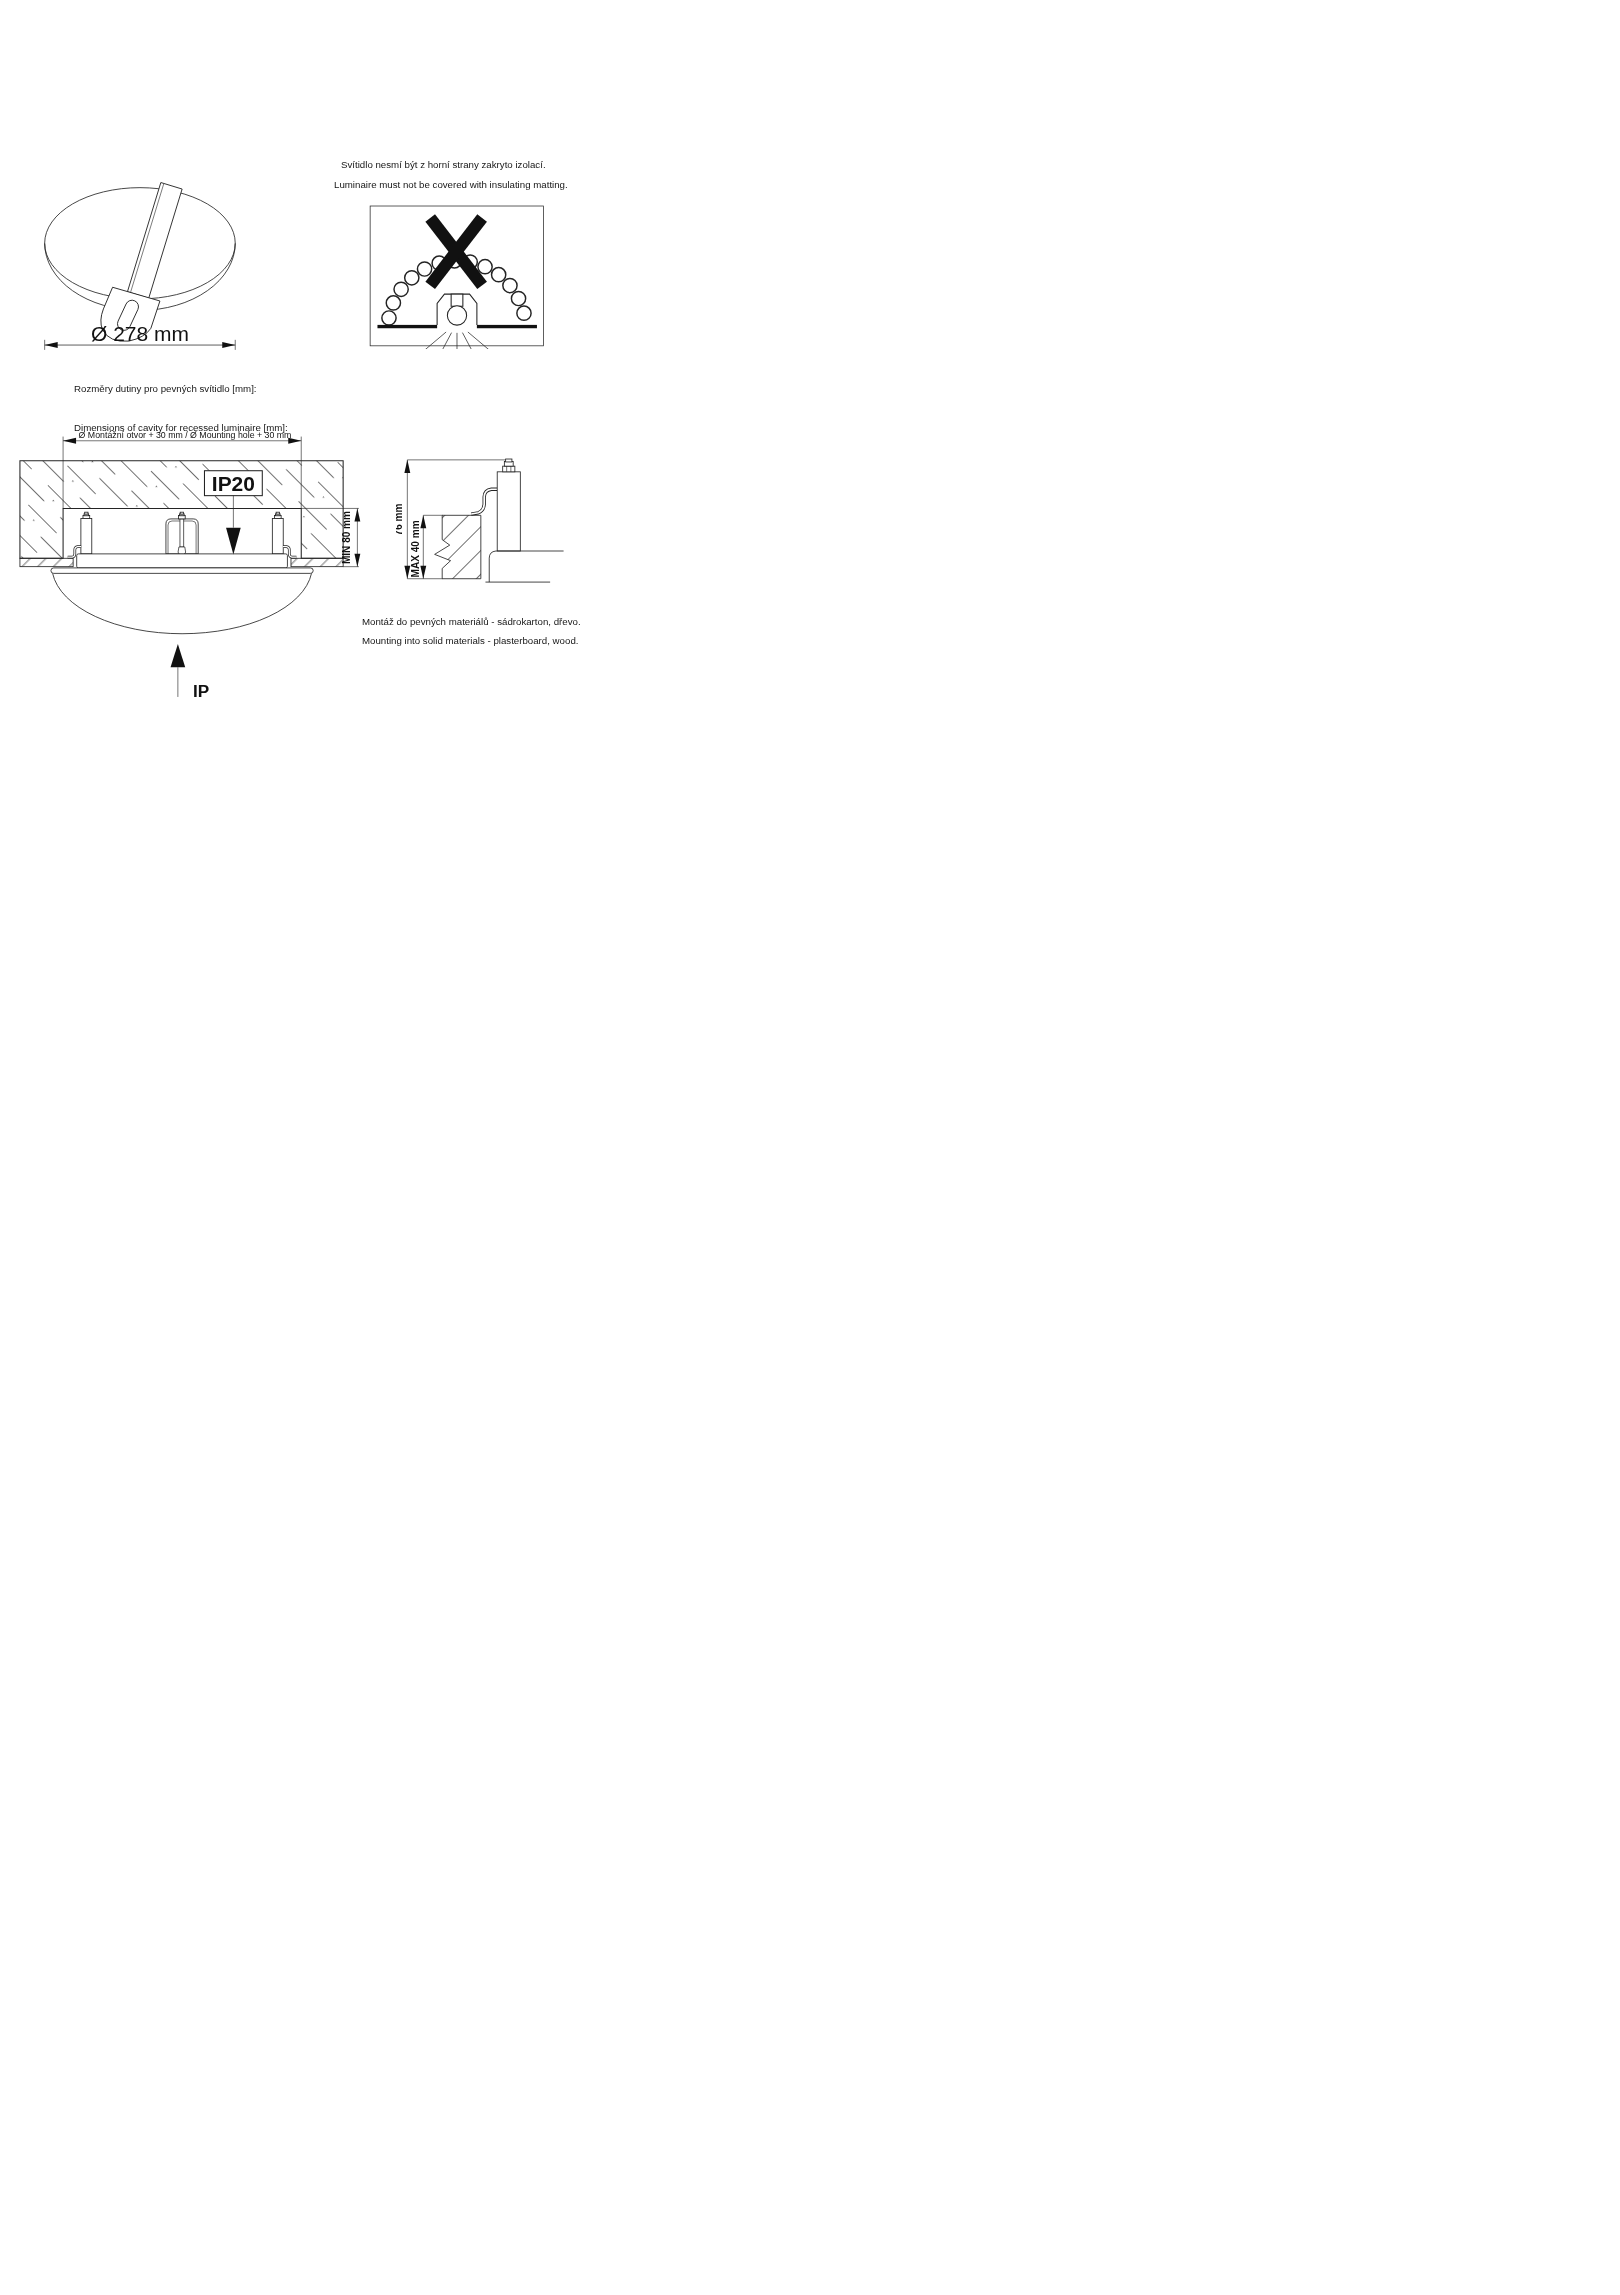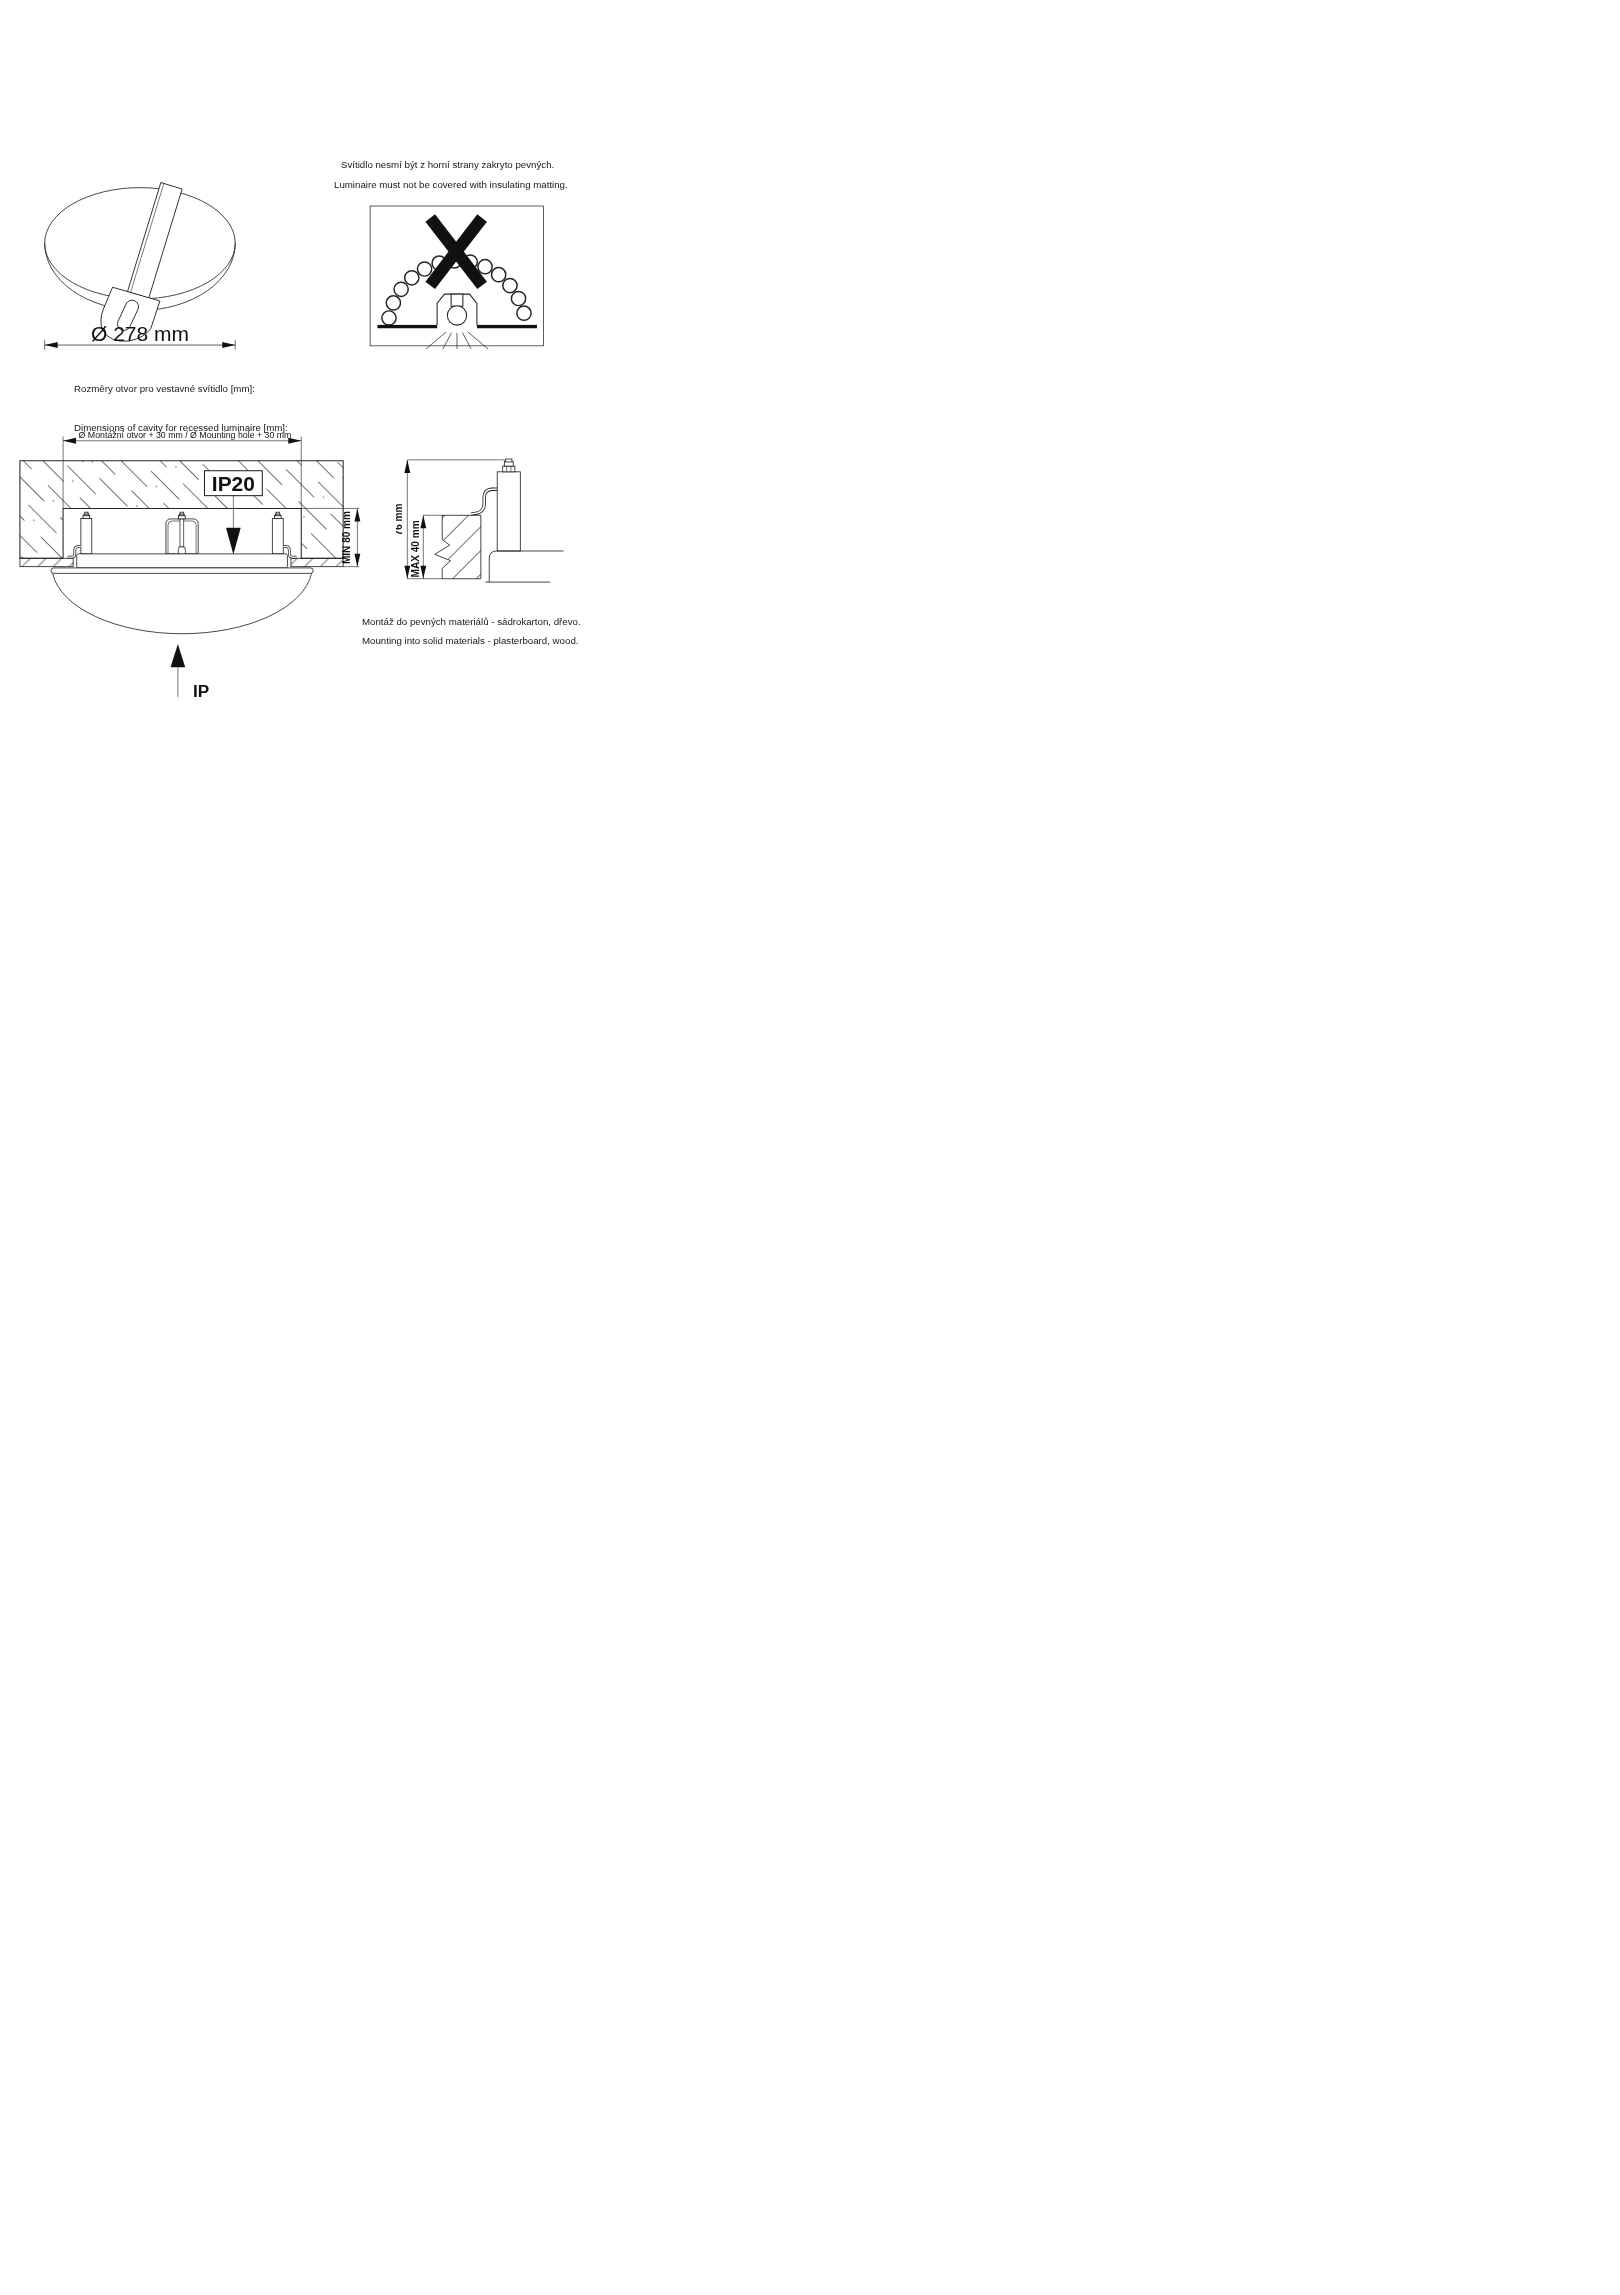--- a/index.html
+++ b/index.html
@@ -29,21 +29,21 @@
     <g>
       <line x1="212" y1="1620" x2="212" y2="1668" class="ln" stroke-width="3"></line>
       <line x1="1120" y1="1620" x2="1120" y2="1668" class="ln" stroke-width="3"></line>
       <line x1="212" y1="1645" x2="1120" y2="1645" class="ln" stroke-width="3.5"></line>
       <polygon points="212,1645 274,1631 274,1659" fill="#111"></polygon>
       <polygon points="1120,1645 1058,1631 1058,1659" fill="#111"></polygon>
       <text x="666" y="1626" font-size="100" text-anchor="middle">Ø 278 mm</text>
     </g>
   </svg>
 
-  <div class="note" style="left:341px;top:159px">Svítidlo nesmí být z horní strany zakryto pevných.</div>
+  <div class="note" style="left:341px;top:159px">Svítidlo nesmí být z horní strany zakryto izolací.</div>
   <div class="note" style="left:334px;top:179px">Luminaire must not be covered with insulating matting.</div>
 
   <svg class="fig" style="left:367px;top:202px;width:180px;height:147px" viewBox="1750 965 860 700">
     <rect x="1765" y="983" width="828" height="668" fill="#ffffff" stroke="#242424" stroke-width="3.5"></rect>
     <g class="ln" stroke-width="7">
       <circle cx="1855" cy="1518" r="34"></circle>
         <circle cx="1876" cy="1446" r="34"></circle>
       <circle cx="1913" cy="1381" r="34"></circle>
         <circle cx="1964" cy="1326" r="34"></circle>
       <circle cx="2025" cy="1284" r="34"></circle>
@@ -69,21 +69,21 @@
     <rect x="2275" y="1551" width="287" height="16" fill="#111"></rect>
     <g class="ln" stroke-width="3.5">
       <line x1="2128" y1="1585" x2="2008" y2="1686"></line>
       <line x1="2154" y1="1588" x2="2096" y2="1697"></line>
       <line x1="2180" y1="1589" x2="2180" y2="1700"></line>
       <line x1="2206" y1="1588" x2="2264" y2="1697"></line>
       <line x1="2232" y1="1585" x2="2352" y2="1686"></line>
     </g>
   </svg>
 
-  <div class="note" style="left:74px;top:383px">Rozměry otvor pro vestavné svítidlo [mm]:</div>
+  <div class="note" style="left:74px;top:383px">Rozměry dutiny pro pevných svítidlo [mm]:</div>
   <div class="note" style="left:74px;top:422px">Dimensions of cavity for recessed luminaire [mm]:</div>
 
   <svg class="fig" style="left:16.7px;top:427px;width:354px;height:281px" viewBox="80 2040 1690 1340">
     <defs>
       <pattern id="insulHatch" width="300" height="132" patternUnits="userSpaceOnUse" patternTransform="rotate(45)">
         <line x1="0" y1="26" x2="300" y2="26" stroke="#2a2a2a" stroke-width="3.2" stroke-dasharray="190 110"></line>
         <line x1="0" y1="92" x2="300" y2="92" stroke="#2a2a2a" stroke-width="3.2" stroke-dasharray="190 110" stroke-dashoffset="150"></line>
         <circle cx="70" cy="60" r="3" fill="#2a2a2a"></circle>
       </pattern>
       <pattern id="stripHatch" width="80" height="53" patternUnits="userSpaceOnUse" patternTransform="rotate(-45)">

